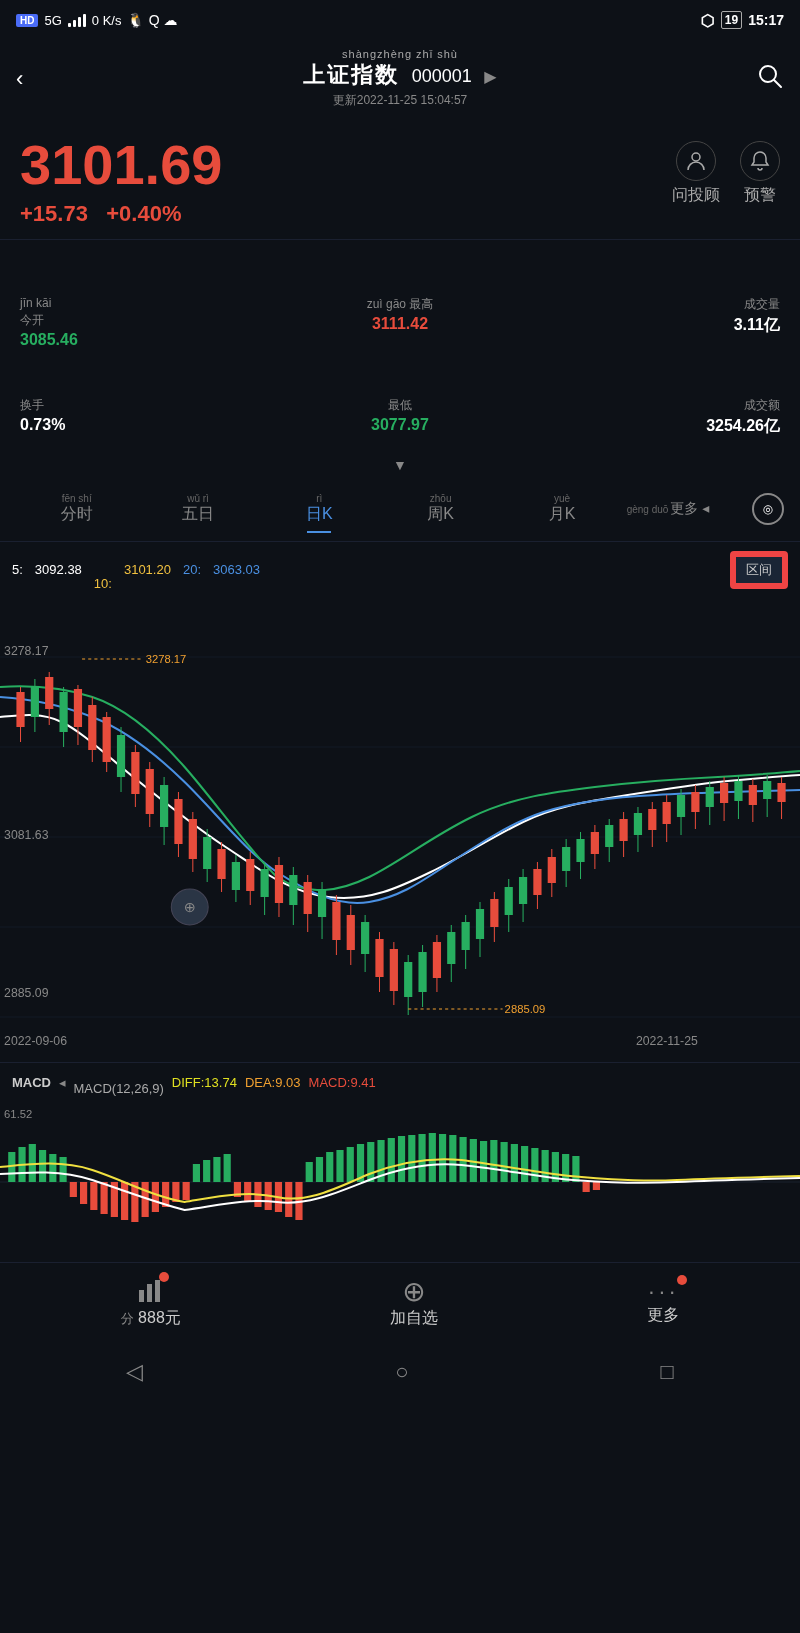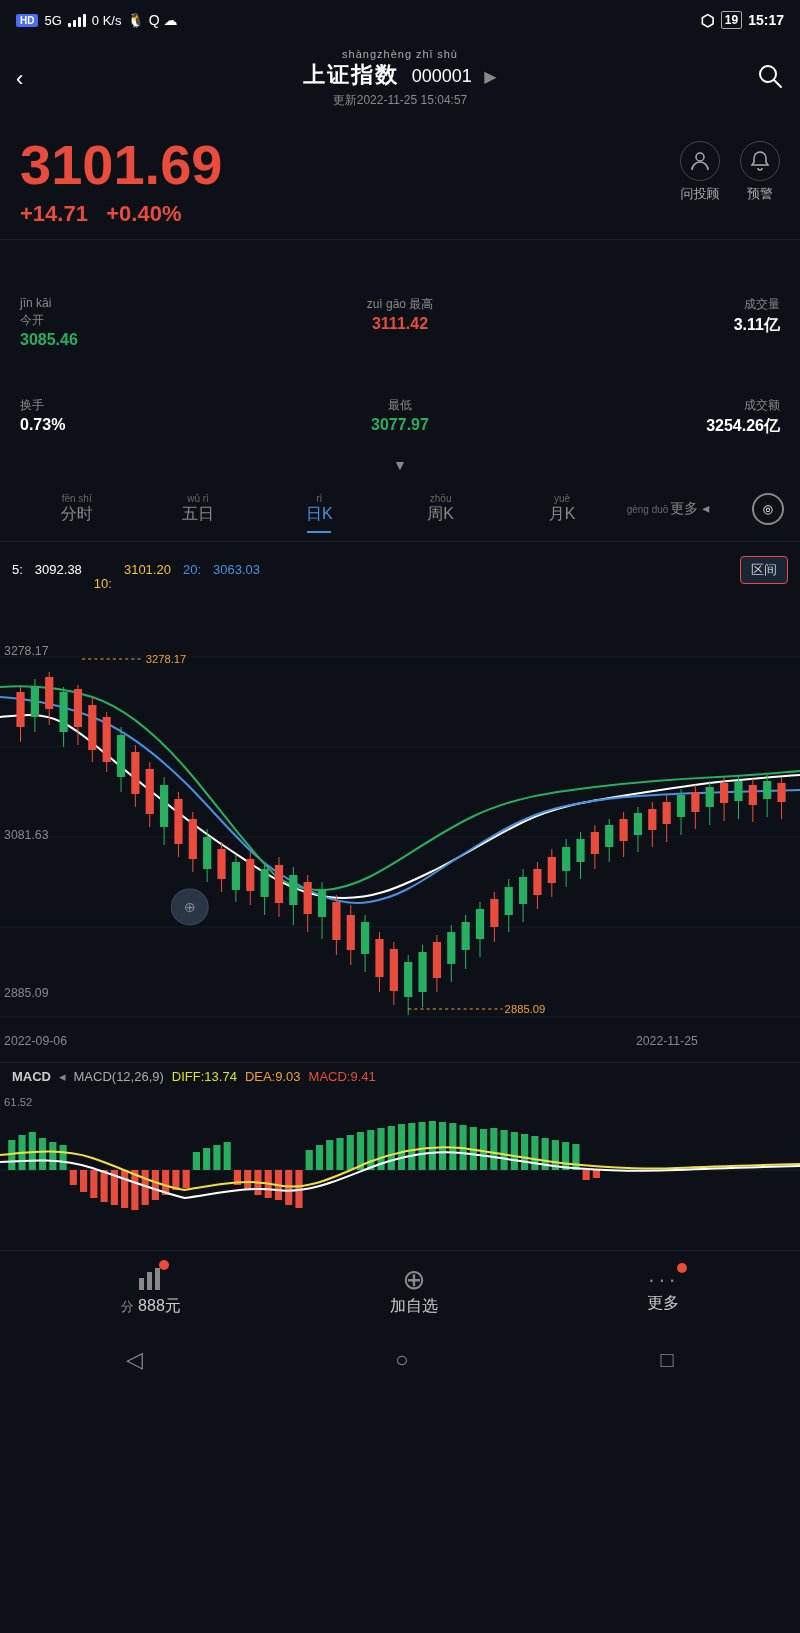--- a/index.html
+++ b/index.html
@@ -67,21 +67,21 @@
     .price-icons { display: flex; gap: 20px; align-items: flex-start; padding-top: 4px; }
     .icon-item { text-align: center; }
     .icon-circle {
       width: 40px; height: 40px;
       border-radius: 50%;
       border: 1px solid #444;
       display: flex; align-items: center; justify-content: center;
       margin: 0 auto 4px;
       font-size: 20px;
     }
-    .icon-label { font-size: 13px; color: #aaa; }
+    .icon-label { font-size: 16px; color: #aaa; }
 
     
     .stats-grid {
       display: grid;
       grid-template-columns: 1fr 1fr 1fr;
       gap: 0;
       padding: 12px 20px;
       background: #0d1117;
     }
     .stat-item { padding: 4px 0; margin-top: 40px; }
@@ -149,21 +149,21 @@
       display: flex;
       align-items: center;
       padding: 6px 12px;
       font-size: 13px;
       gap: 12px;
     }
     .chart-info-bar span.white { color: #fff; }
     .range-btn {
       margin-left: auto;
       background: #1a2535;
-      border: 1px solid #ef4444;
+      border: 6px solid #ef4444;
       color: #ccc;
       padding: 4px 10px;
       border-radius: 4px;
       font-size: 13px;
       cursor: pointer;
     }
     .chart-svg-area {
       width: 100%;
       height: 460px;
     }
@@ -175,21 +175,21 @@
       padding: 0;
     }
     .macd-header {
       display: flex;
       align-items: center;
       padding: 6px 12px;
       font-size: 13px;
       gap: 8px;
     }
     .macd-label { color: #ccc; font-weight: bold; }
-    .macd-params { color: #aaa; }
+    .macd-params { color: #aaa; margin-top: 12px; }
     .macd-diff { color: #e0e020; }
     .macd-dea { color: #f0a030; }
     .macd-val { color: #e74c3c; }
     .macd-chart-area {
       height: 160px;
       position: relative;
     }
 
     
     .bottom-bar {
@@ -279,21 +279,21 @@
       <line x1="18" y1="18" x2="25" y2="25" stroke="#fff" stroke-width="2" stroke-linecap="round"></line>
     </svg>
   </div>
 </div>
 
 <div class="price-section">
   <div class="price-row-main">
     <div class="price-main">
       <div class="price-value">3101.69</div>
       <div class="price-change">
-        <span>+14.71</span>
+        <span>+15.73</span>
         &nbsp;
         <span>+0.40%</span>
       </div>
     </div>
     <div class="price-icons">
       <div class="icon-item">
         <div class="icon-circle">
           <svg width="22" height="22" viewBox="0 0 22 22" fill="none">
             <circle cx="11" cy="7" r="4" stroke="#aaa" stroke-width="1.5"></circle>
             <path d="M3 20c0-4.4 3.6-8 8-8s8 3.6 8 8" stroke="#aaa" stroke-width="1.5"></path>

